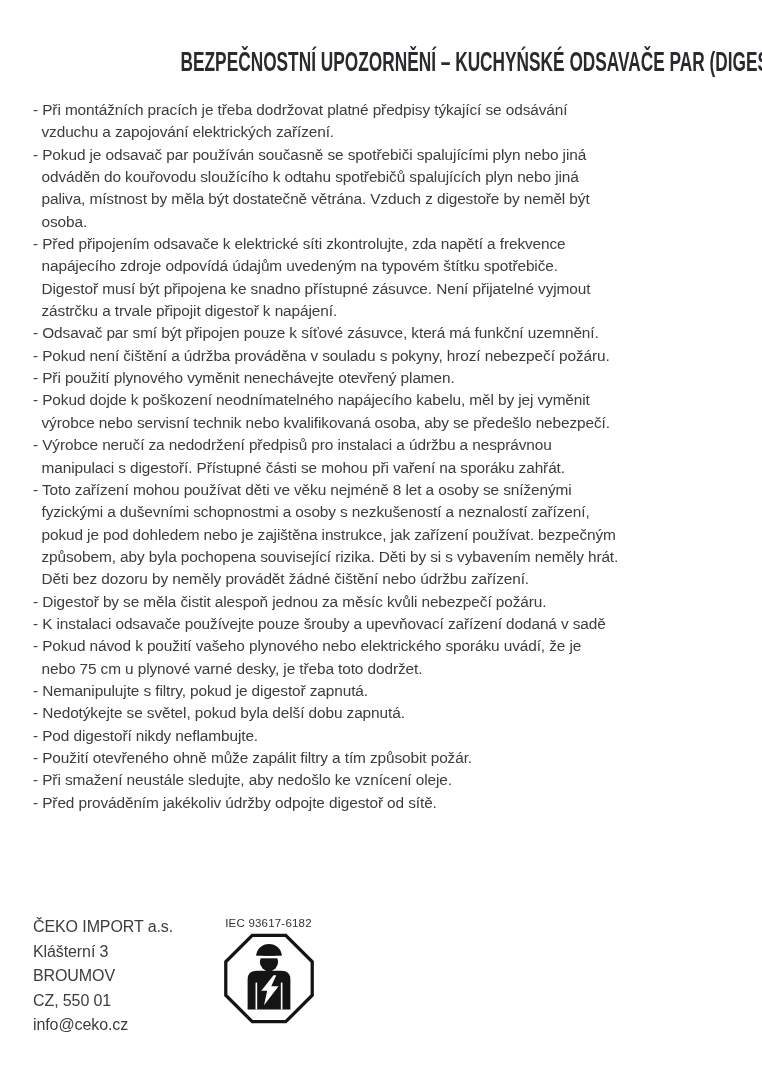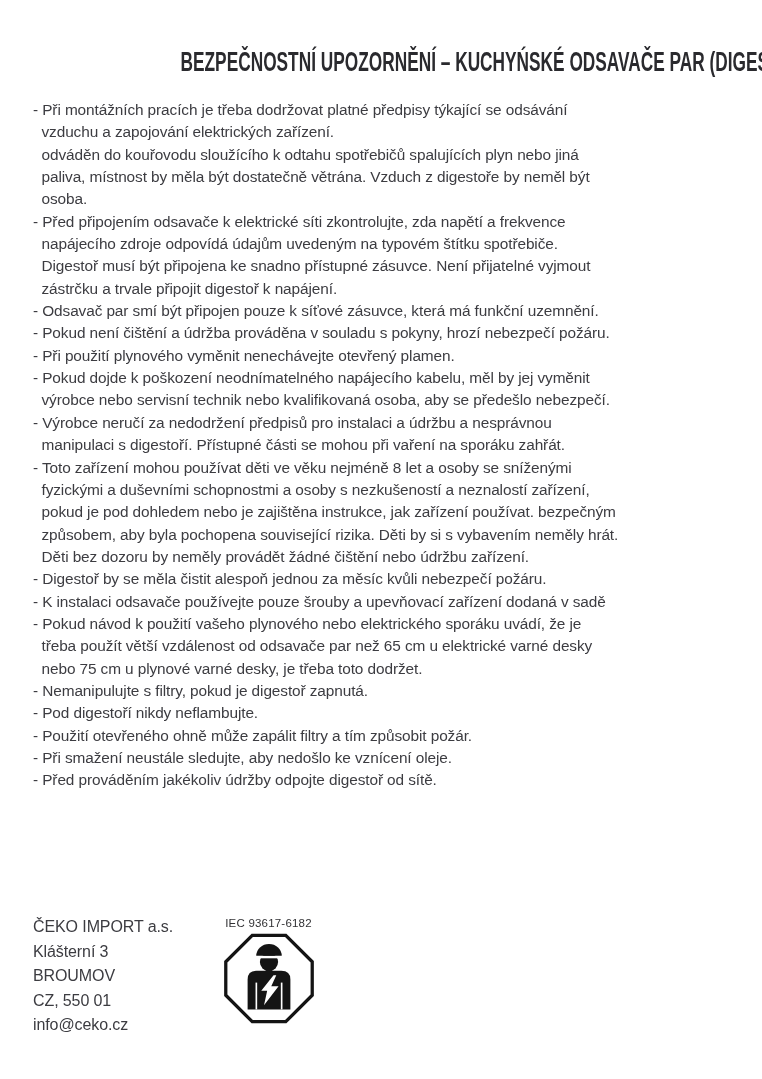--- a/index.html
+++ b/index.html
@@ -77,20 +77,21 @@
   <div class="title-wrap">
     <span class="title-inner">BEZPEČNOSTNÍ UPOZORNĚNÍ – KUCHYŃSKÉ ODSAVAČE PAR (DIGESTOŘE)</span>
   </div>
 
   <div class="body-list">
     <div class="safety-item">
       <div class="tline">- Při montážních pracích je třeba dodržovat platné předpisy týkající se odsávání</div>
       <div class="tline cont">vzduchu a zapojování elektrických zařízení.</div>
     </div>
     <div class="safety-item">
+      <div class="tline">- Pokud je odsavač par používán současně se spotřebiči spalujícími plyn nebo jiná</div>
       <div class="tline cont">odváděn do kouřovodu sloužícího k odtahu spotřebičů spalujících plyn nebo jiná</div>
       <div class="tline cont">paliva, místnost by měla být dostatečně větrána. Vzduch z digestoře by neměl být</div>
       <div class="tline cont">osoba.</div>
     </div>
     <div class="safety-item">
       <div class="tline">- Před připojením odsavače k elektrické síti zkontrolujte, zda napětí a frekvence</div>
       <div class="tline cont">napájecího zdroje odpovídá údajům uvedeným na typovém štítku spotřebiče.</div>
       <div class="tline cont">Digestoř musí být připojena ke snadno přístupné zásuvce. Není přijatelné vyjmout</div>
       <div class="tline cont">zástrčku a trvale připojit digestoř k napájení.</div>
     </div>
@@ -119,25 +120,27 @@
       <div class="tline cont">Děti bez dozoru by neměly provádět žádné čištění nebo údržbu zařízení.</div>
     </div>
     <div class="safety-item">
       <div class="tline">- Digestoř by se měla čistit alespoň jednou za měsíc kvůli nebezpečí požáru.</div>
     </div>
     <div class="safety-item">
       <div class="tline">- K instalaci odsavače používejte pouze šrouby a upevňovací zařízení dodaná v sadě</div>
     </div>
     <div class="safety-item">
       <div class="tline">- Pokud návod k použití vašeho plynového nebo elektrického sporáku uvádí, že je</div>
-      <div class="tline cont">třeba použít větší vzdálenost od odsavače par než 65 cm u elektrické varné desky</div>
       <div class="tline cont">nebo 75 cm u plynové varné desky, je třeba toto dodržet.</div>
     </div>
     <div class="safety-item">
       <div class="tline">- Nemanipulujte s filtry, pokud je digestoř zapnutá.</div>
+    </div>
+    <div class="safety-item">
+      <div class="tline">- Nedotýkejte se světel, pokud byla delší dobu zapnutá.</div>
     </div>
     <div class="safety-item">
       <div class="tline">- Pod digestoří nikdy neflambujte.</div>
     </div>
     <div class="safety-item">
       <div class="tline">- Použití otevřeného ohně může zapálit filtry a tím způsobit požár.</div>
     </div>
     <div class="safety-item">
       <div class="tline">- Při smažení neustále sledujte, aby nedošlo ke vznícení oleje.</div>
     </div>

